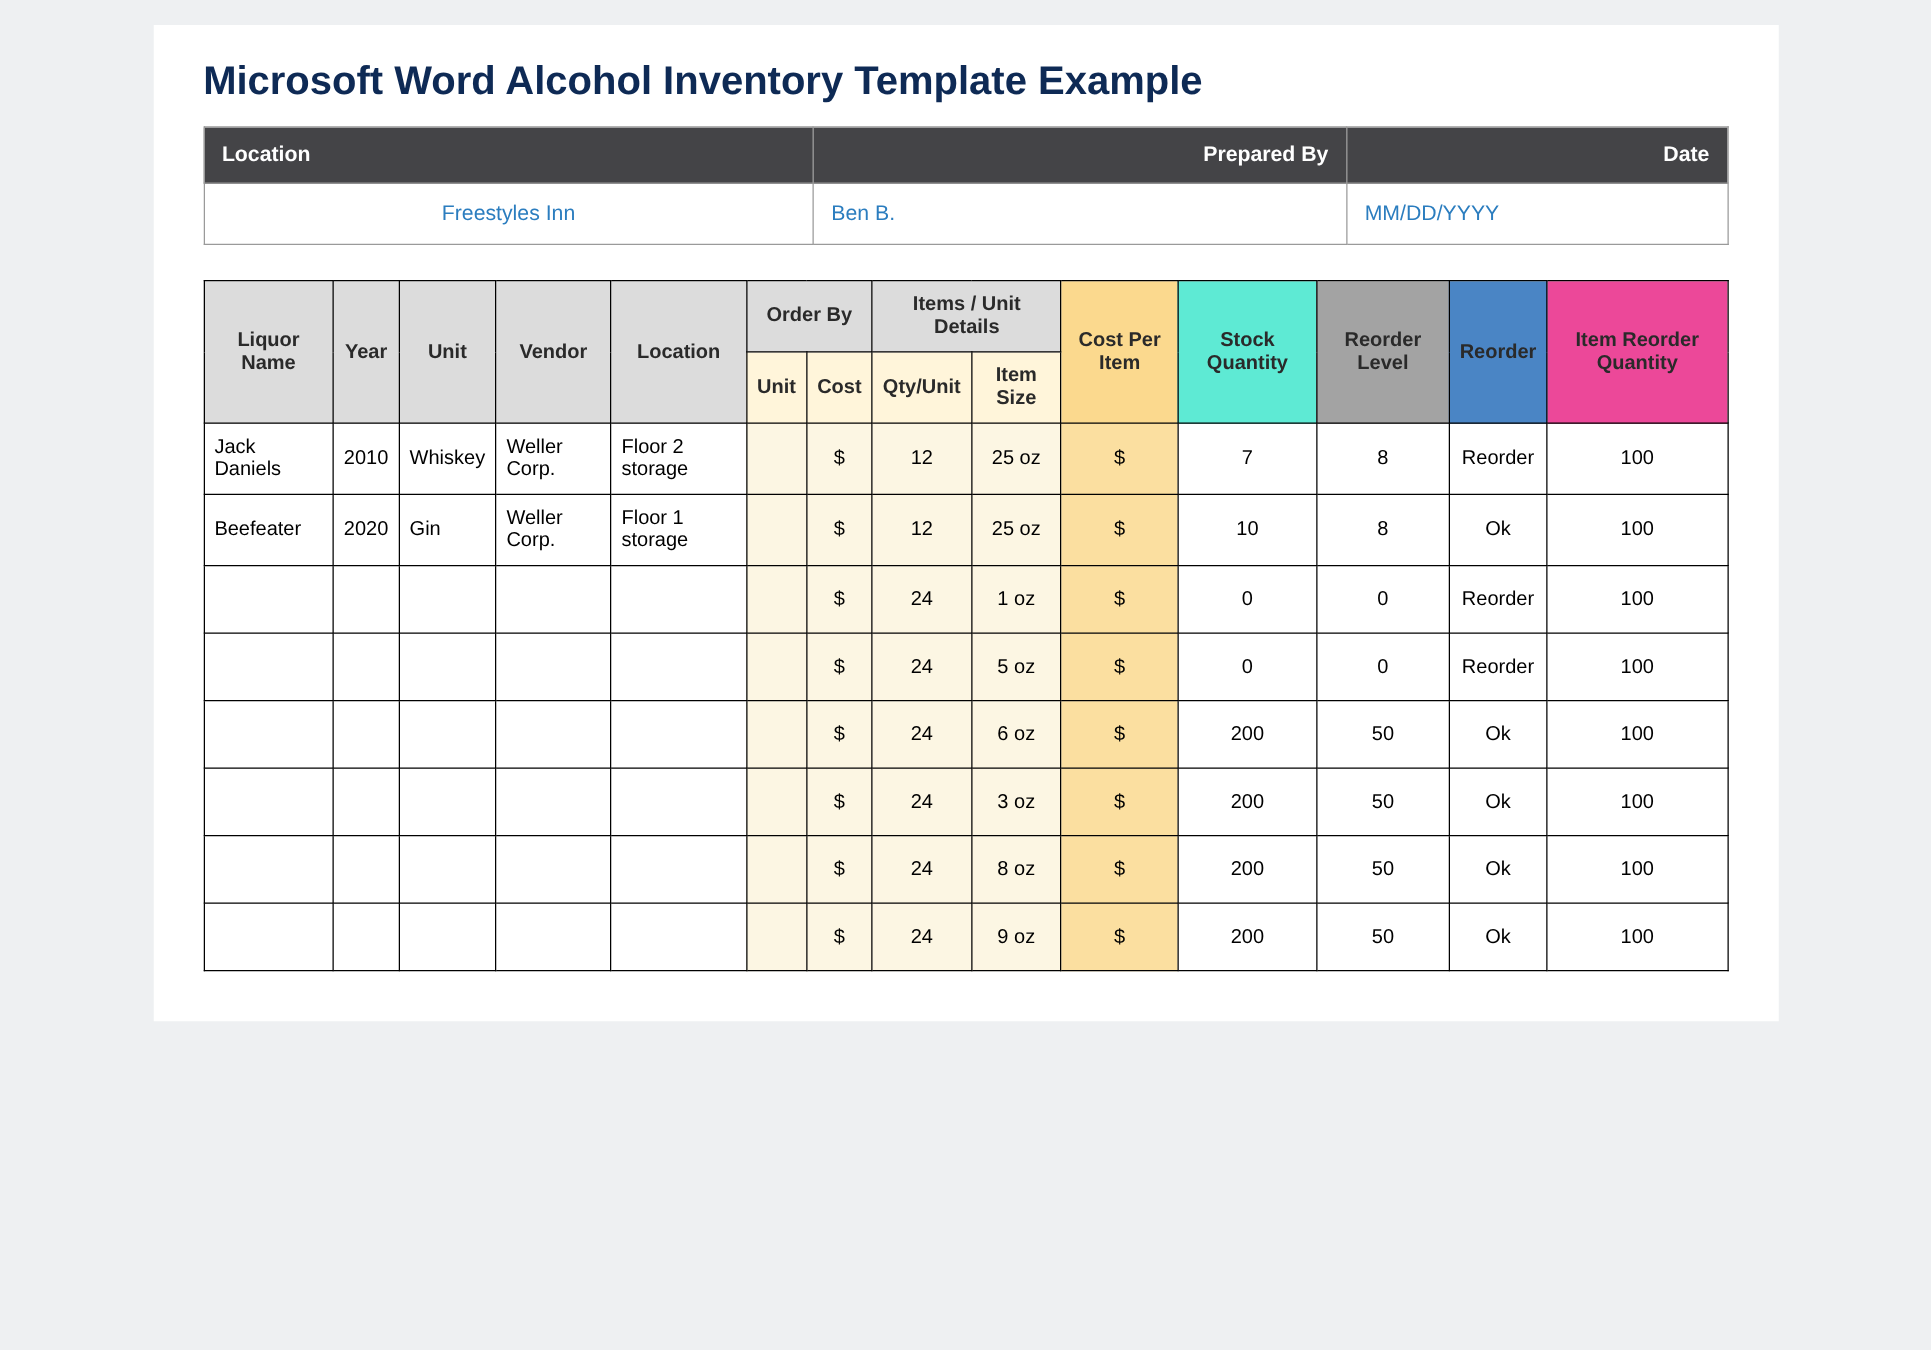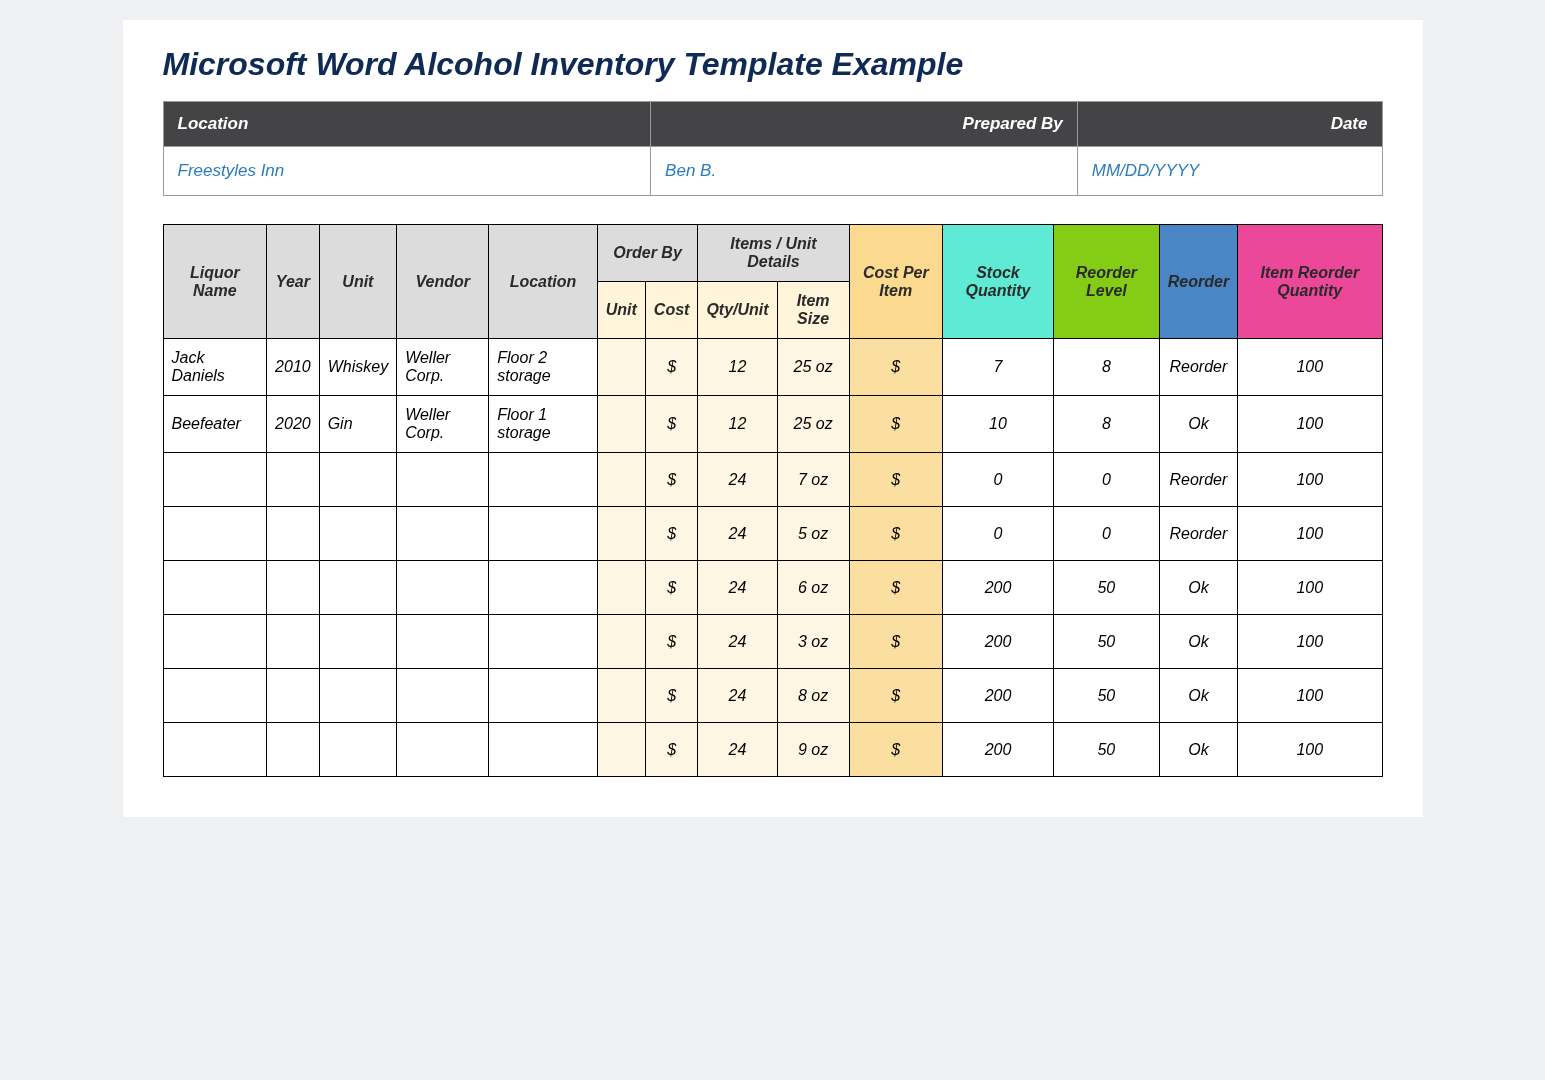--- a/index.html
+++ b/index.html
@@ -7,21 +7,20 @@
     margin: 0;
     background: #eef0f2;
     font-family: Arial, Helvetica, sans-serif;
     padding: 20px;
   }
   .page {
     background: #fff;
     width: 1300px;
     margin: 0 auto;
     padding: 20px 40px 40px 40px;
-    font-style: italic;
   }
   h1.title {
     color: #0e2a55;
     font-size: 32px;
     font-weight: 800;
     margin: 6px 0 18px 0;
   }
 
   table { border-collapse: collapse; }
 
@@ -38,21 +37,21 @@
     font-weight: 700;
     text-align: right;
   }
   .info-table th:first-child { text-align: left; }
   .info-table td {
     color: #2b7dbf;
     font-weight: 500;
     text-align: left;
     padding: 14px;
   }
-  .info-table td:first-child { text-align: left; }
+  .info-table td:first-child { text-align: center; }
   .info-table .c1 { width: 40%; }
   .info-table .c2 { width: 35%; }
   .info-table .c3 { width: 25%; }
 
   
   .inv-table { width: 100%; }
   .inv-table th, .inv-table td {
     border: 1px solid #000;
     padding: 10px 8px;
     font-size: 16px;
@@ -61,21 +60,21 @@
   }
   .inv-table td { height: 54px; }
   .inv-table td.left { text-align: left; }
 
   .inv-table thead th { font-weight: 700; color: #2a2a2a; }
 
   .hdr-grey   { background: #dcdcdc; }
   .hdr-cream  { background: #fff5da; }
   .hdr-amber  { background: #fbd98e; color: #6b5a2a; }
   .hdr-ice    { background: #5eead4; margin-left: 41px; }
-  .hdr-sky    { background: #84cc16; }
+  .hdr-sky    { background: #a3a3a3; }
   .hdr-blue   { background: #4a85c5; color: #fff; }
   .hdr-navy   { background: #ec4899; color: #fff; }
 
   .cell-cream { background: #fcf6e3; }
   .cell-amber { background: #fbdfa0; }
   .cell-currency { text-align: left; padding-left: 10px; }
 </style>
 </head>
 <body>
 
@@ -159,21 +158,21 @@
         </tr>
         <tr>
           <td class="left"></td>
           <td class="left"></td>
           <td class="left"></td>
           <td class="left"></td>
           <td class="left"></td>
           <td class="cell-cream"></td>
           <td class="cell-cream cell-currency">$</td>
           <td class="cell-cream">24</td>
-          <td class="cell-cream">7 oz</td>
+          <td class="cell-cream">1 oz</td>
           <td class="cell-amber cell-currency">$</td>
           <td>0</td>
           <td>0</td>
           <td>Reorder</td>
           <td>100</td>
         </tr>
         <tr>
           <td class="left"></td>
           <td class="left"></td>
           <td class="left"></td>

